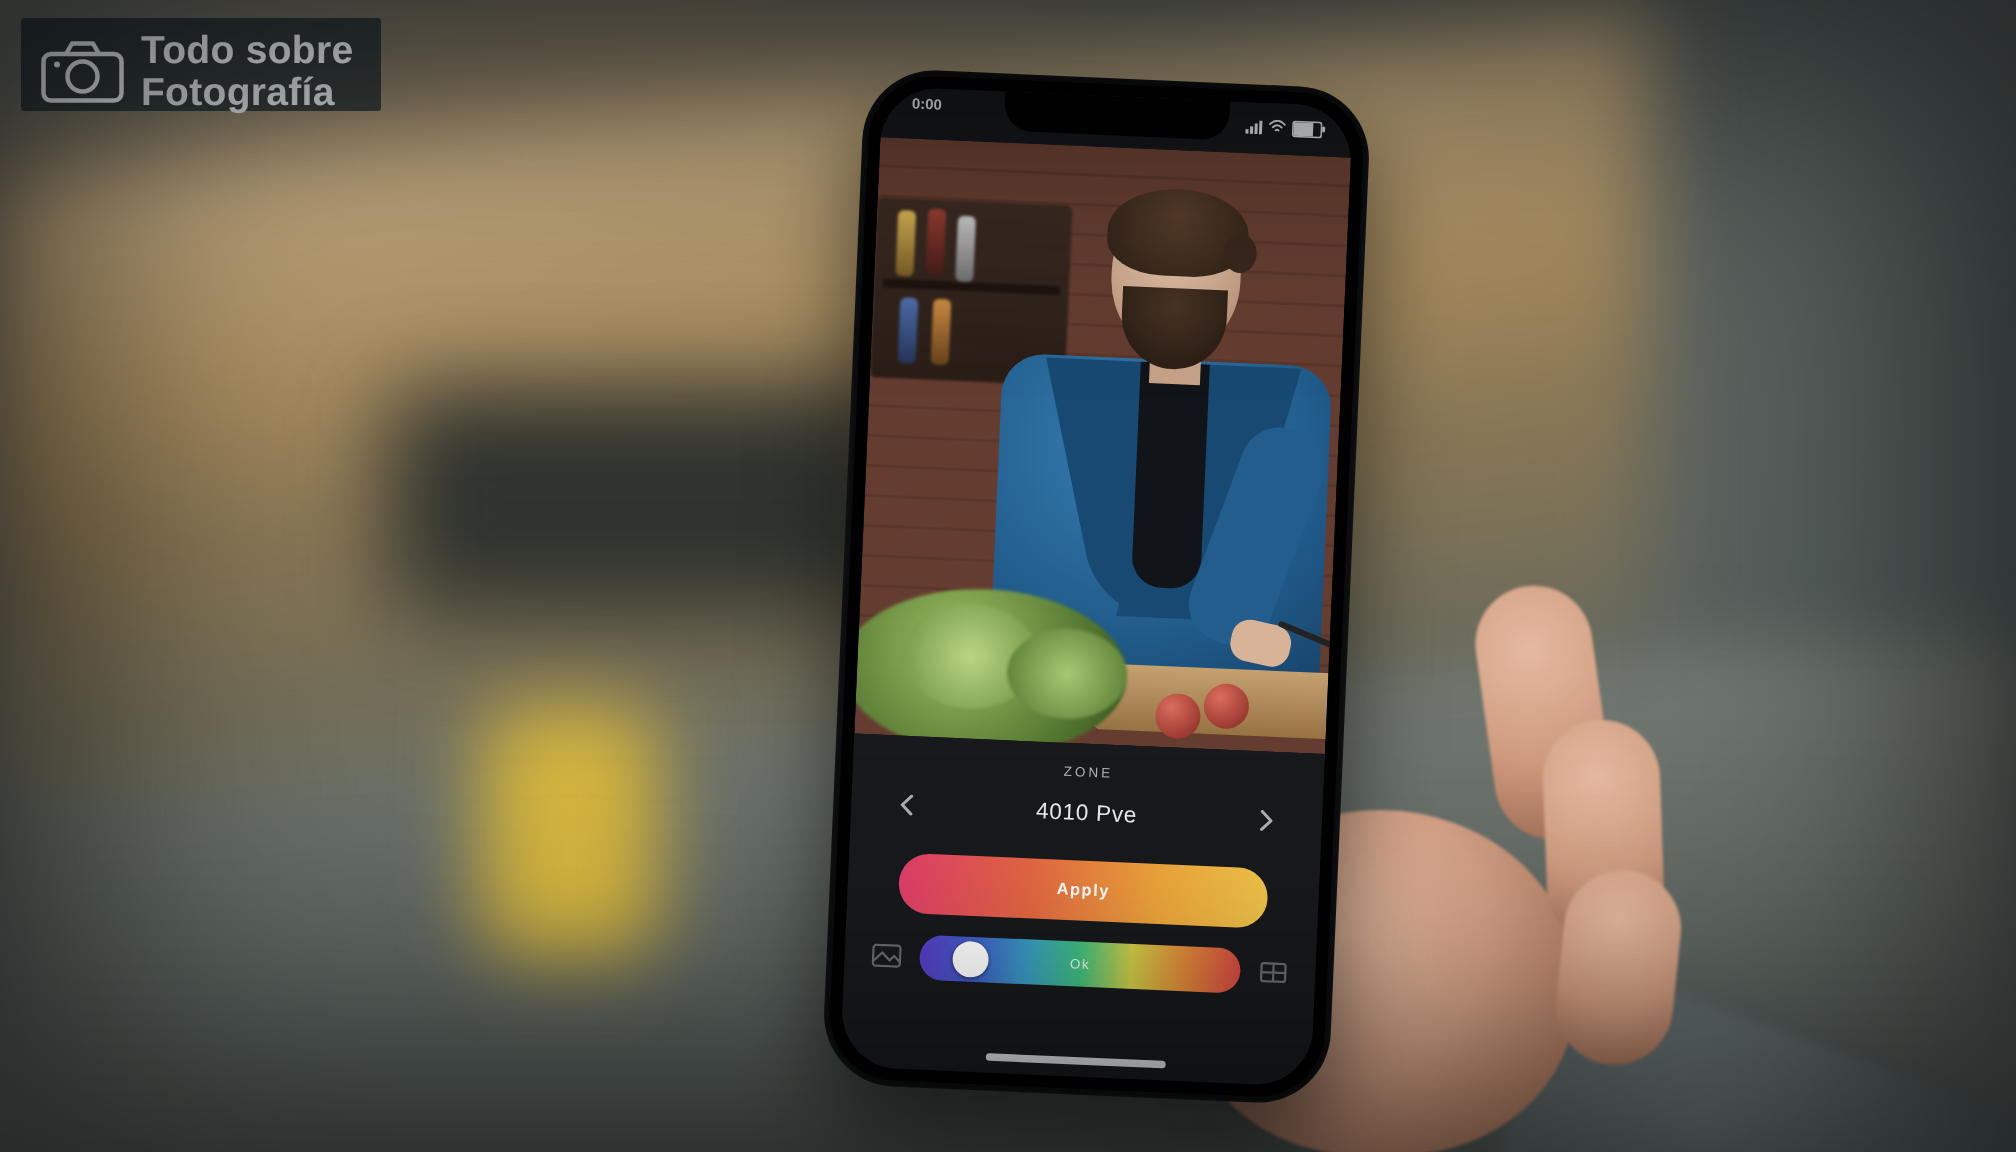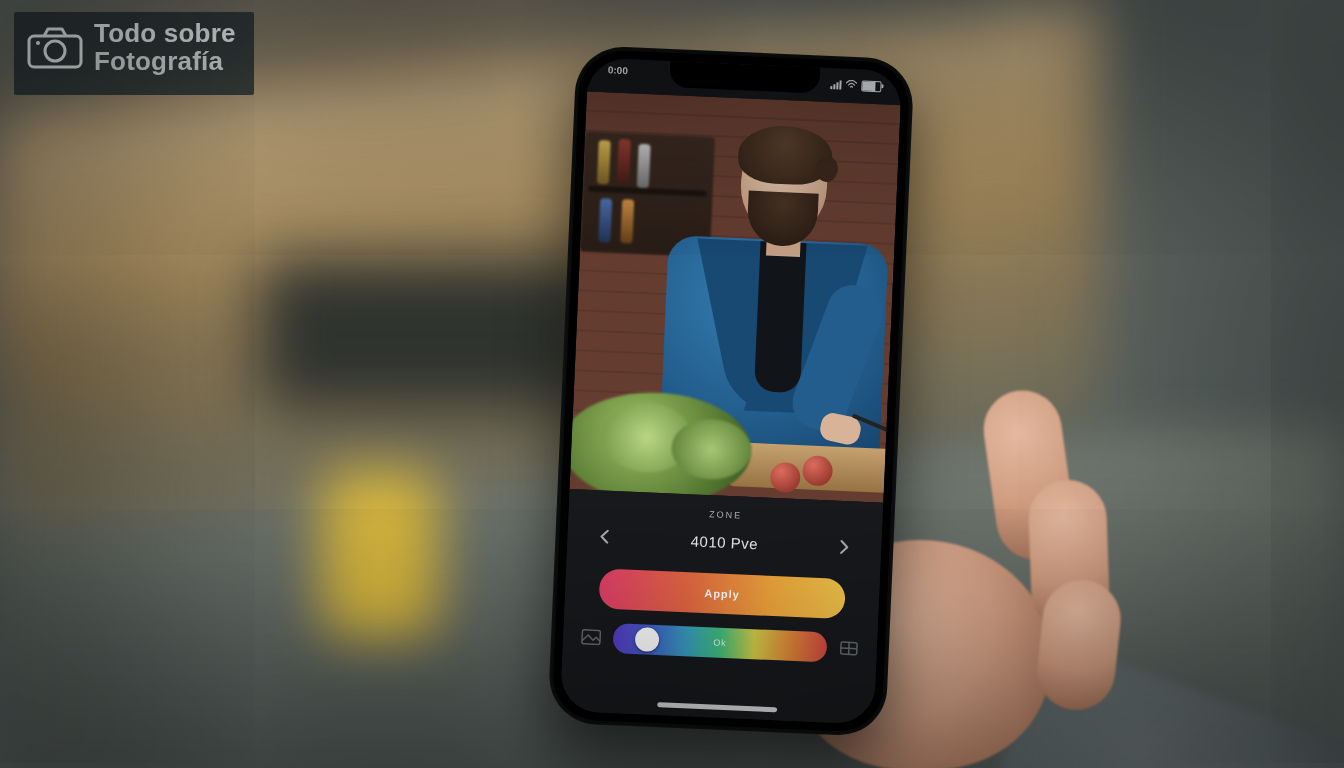--- a/index.html
+++ b/index.html
@@ -11,21 +11,21 @@
   .shelf{position:absolute;left:0;top:60px;width:1100px;height:420px;
     background:linear-gradient(180deg,#cbb081 0%,#a78a58 40%,#8d7851 60%,#6c6b58 100%);
     transform:skewY(-6deg);filter:blur(28px);border-radius:20px;}
   .floor{position:absolute;left:0;top:430px;width:1344px;height:400px;
     background:linear-gradient(180deg,#737a72 0%,#5a625e 60%,#4b5350 100%);filter:blur(22px);}
   .slot{position:absolute;left:260px;top:260px;width:340px;height:150px;background:#2f332e;filter:blur(30px);border-radius:20px;}
   .yellow{position:absolute;left:320px;top:470px;width:120px;height:170px;background:#d7b431;filter:blur(26px);border-radius:30px;}
 
   
   .badge{position:absolute;left:14px;top:12px;display:flex;align-items:center;gap:10px;
-    background:rgba(30,42,48,0.78);padding:8px 18px 21px 12px;border-radius:2px;}
+    background:rgba(30,42,48,0.78);padding:8px 18px 0 12px;border-radius:2px;}
   .badge svg{display:block}
   .badge-text{display:flex;flex-direction:column;line-height:1;}
   .badge-text span{color:#e9eef0;font-weight:700;letter-spacing:0.2px;}
   .badge-text .l1{font-size:26px;}
   .badge-text .l2{font-size:26px;margin-top:2px;color:#d8dee0;}
 
   
   .hand{position:absolute;left:560px;top:420px;width:560px;height:360px;filter:blur(1px);}
   .palm{position:absolute;left:230px;top:120px;width:260px;height:230px;border-radius:50% 50% 45% 45%;
     background:radial-gradient(circle at 40% 35%,#e7b79a 0%,#d79f81 45%,#b37a5d 80%);}

